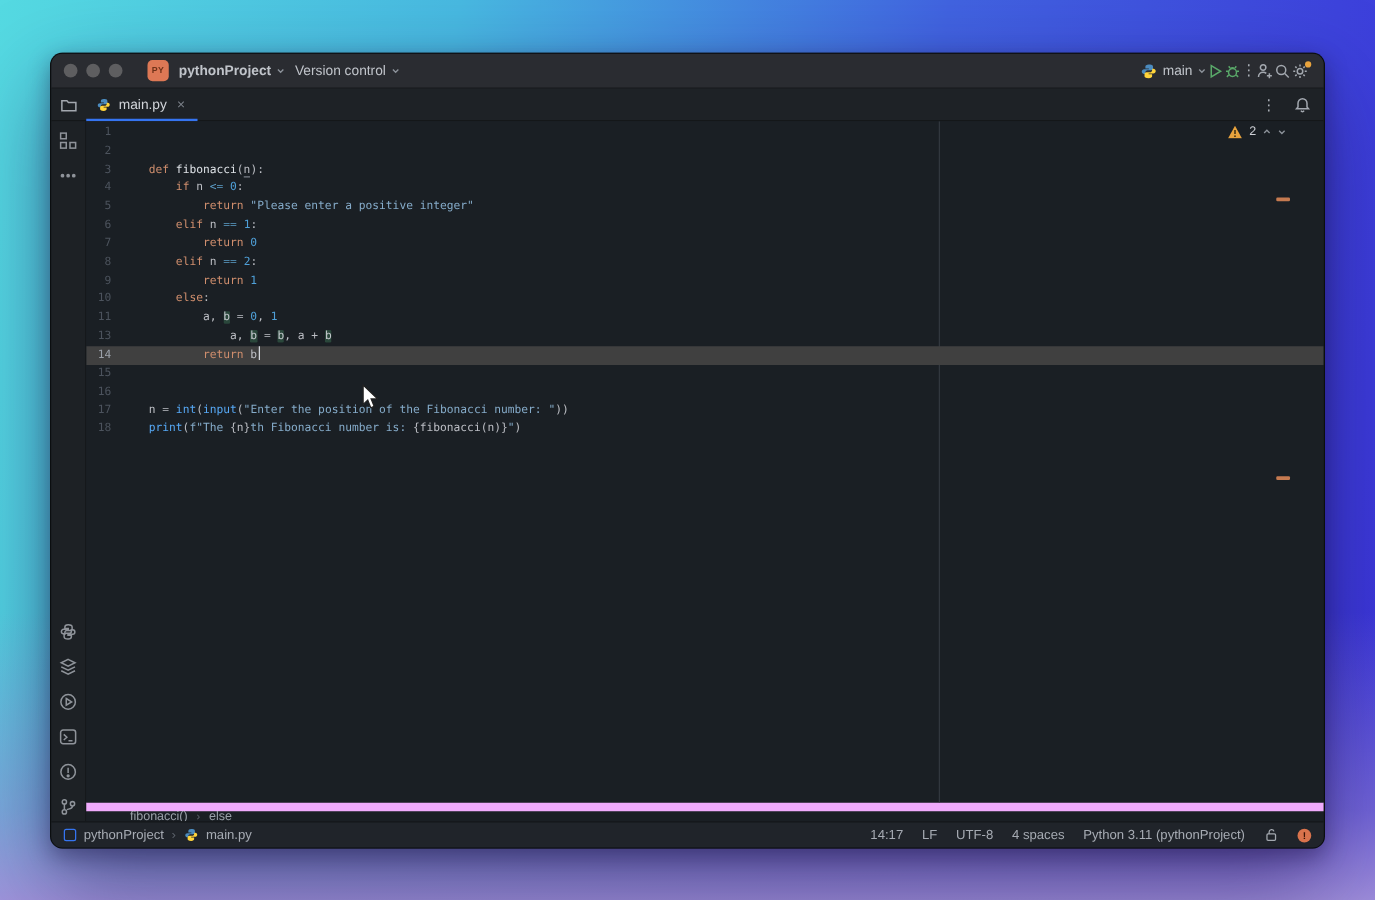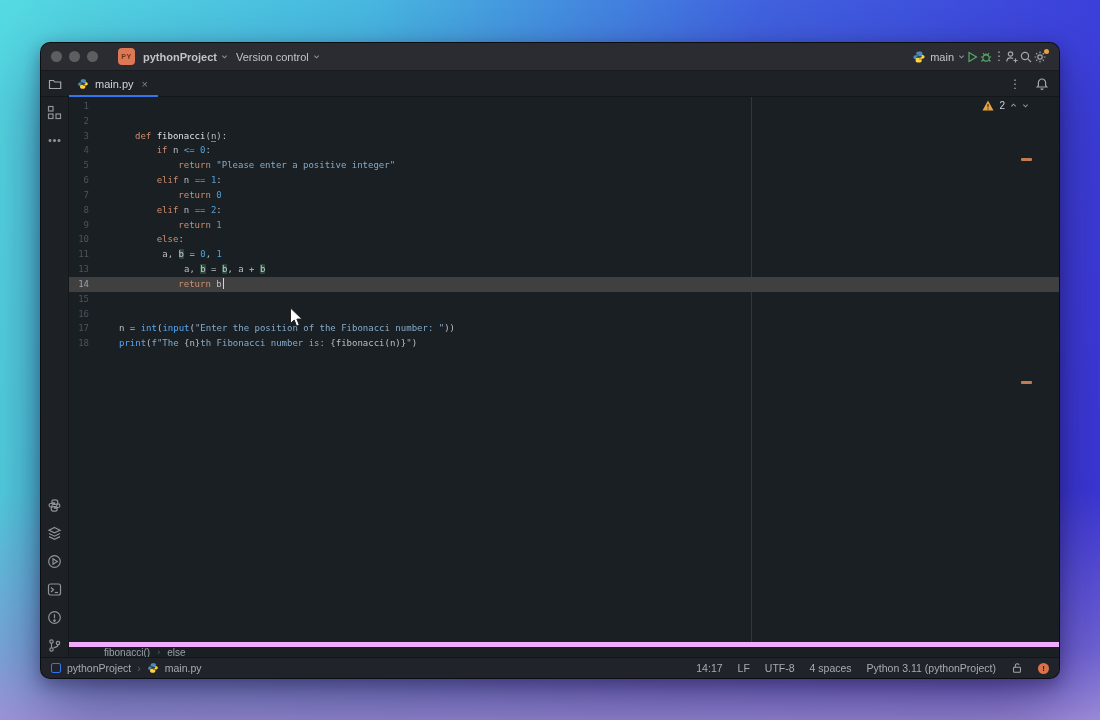--- a/index.html
+++ b/index.html
@@ -60,40 +60,40 @@
 
   .code-lines { position:relative; padding-top:2px; }
   .crow { display:flex; height:14.83px; line-height:14.83px; white-space:pre; position:relative; }
   .crow.current { background:#404040; }
   .ln { width:50px; padding-right:30px; text-align:right; color:#4c535d; flex:none; }
   .crow.current .ln { color:#9ba1aa; }
   .codetext { color:#bcbec4; }
   .hintrow .hint { padding-left:50px; color:#686d76; font-size:8.5px;
     font-family:"Liberation Sans", sans-serif; }
   .t-p { color:#bcbec4; }
-  .t-k { color:#cf8e6d;margin-left:16px; }
+  .t-k { color:#cf8e6d; }
   .t-f { color:#dde1e6; }
   .t-s { color:#85abc9; }
   .t-n { color:#4fa0d8; }
   .t-b { color:#56a8f5; }
   .t-o { color:#5d9ec9; }
   .t-h { color:#c4c8cd; background:#2a473b; border-radius:1px; }
   .t-u { color:#bcbec4; border-bottom:1px solid #7a8088; }
   .caret { display:inline-block; width:1px; height:11px; background:#d2d6dc; vertical-align:-2px; margin-left:1px; }
 
   .inspection { position:absolute; top:3px; right:30px; display:flex; align-items:center; gap:5px;
     font-family:"Liberation Sans", sans-serif; font-size:10px; color:#ced0d6; }
   .stripe-mark { position:absolute; width:11px; height:3px; border-radius:1px; background:#c57a50; right:27px; }
   .mark-1 { top:61px; } .mark-2 { top:284px; }
 
   .mouse-cursor { position:absolute; left:220px; top:210px; width:15px; height:21px; z-index:5; }
 
   
   .breadcrumbs { height:15px; flex:none; background:#1a1f24; display:flex; align-items:center;
-    padding-left:35px; gap:7px; font-size:10px; color:#9aa0a8; border-top:5px solid #f0abfc; }
+    padding-left:35px; gap:7px; font-size:10px; color:#9aa0a8; border-top:7px solid #f0abfc; }
   .bc-sep { color:#5b616a; font-size:9px; }
 
   
   .statusbar { height:21px; flex:none; background:#20242a; border-top:1px solid #131619;
     display:flex; align-items:center; padding:0 10px 0 10px; font-size:10.5px; color:#a6abb3; }
   .sb-left { display:flex; align-items:center; gap:6px; }
   .proj-icon { width:10px; height:10px; border:1.5px solid #3574f0; border-radius:2px; }
   .sb-sep { color:#5b616a; }
   .sb-right { margin-left:auto; display:flex; align-items:center; gap:15px; }
   .sb-badge { width:11px; height:11px; border-radius:50%; background:#d9734c; color:#3a1406;

